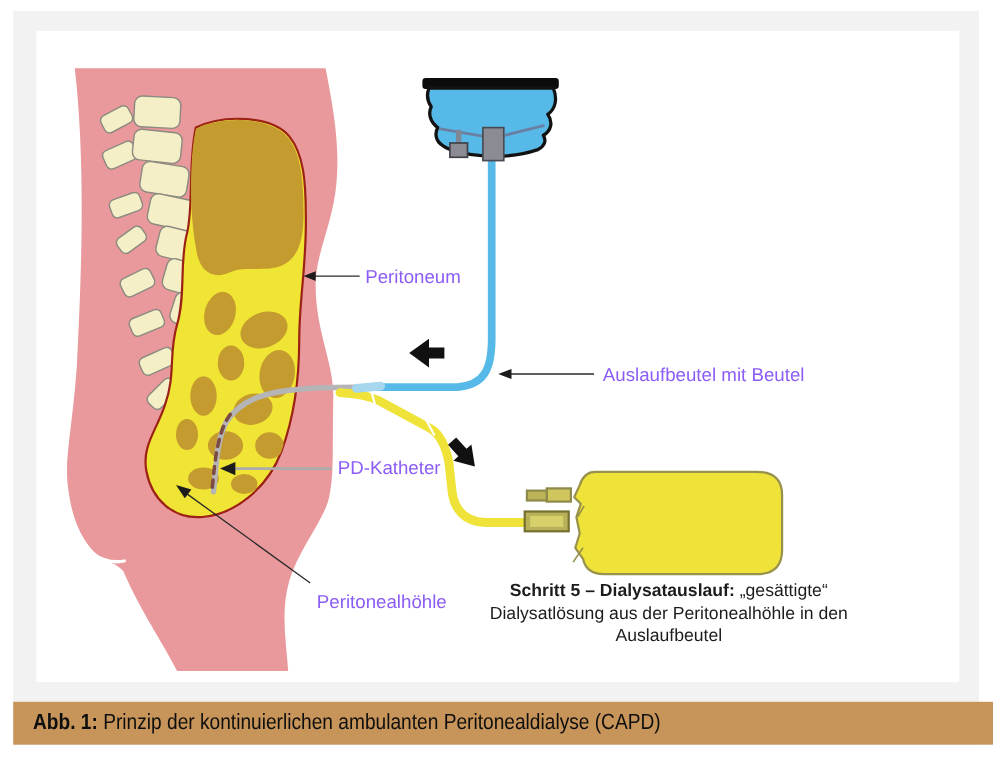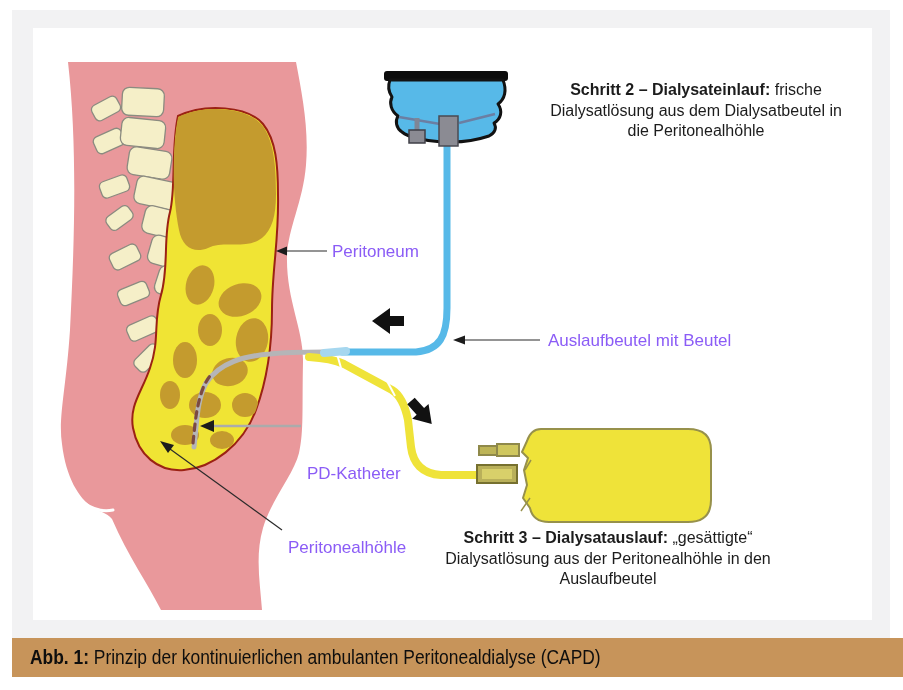--- a/index.html
+++ b/index.html
@@ -133,30 +133,26 @@
     <g style="fill:#1c1c1c;">
       <polygon points="276,251 287,246.5 287,255.5"></polygon>
       <polygon points="453,340 465,335.5 465,344.5"></polygon>
       <polygon points="200,426 214,420 214,432"></polygon>
       <polygon points="160,441 174,445 168,453"></polygon>
     </g>
   </svg>
 
   <div class="lbl" style="left:332px;top:242px;">Peritoneum</div>
   <div class="lbl" style="left:548px;top:331px;">Auslaufbeutel mit Beutel</div>
-  <div class="lbl" style="left:307px;top:416px;margin-top:48px;">PD-Katheter</div>
+  <div class="lbl" style="left:307px;top:416px;">PD-Katheter</div>
   <div class="lbl" style="left:288px;top:538px;">Peritonealhöhle</div>
 
-  <div class="step" style="left:540px;top:80px;width:312px;">
-    <span class="b">Schritt 2 – Dialysateinlauf:</span>
-    <span>frische Dialysatlösung aus dem Dialysatbeutel in die Peritonealhöhle</span>
-  </div>
 
   <div class="step" style="left:440px;top:528px;width:336px;">
-    <span class="b">Schritt 3 – Dialysatauslauf:</span>
+    <span class="b">Schritt 5 – Dialysatauslauf:</span>
     <span>„gesättigte“ Dialysatlösung aus der Peritonealhöhle in den Auslaufbeutel</span>
   </div>
 
   <div class="caption-bar">
     <div class="caption-text">
       <span class="b">Abb. 1:</span>
       <span>Prinzip der kontinuierlichen ambulanten Peritonealdialyse (CAPD)</span>
     </div>
   </div>
 

